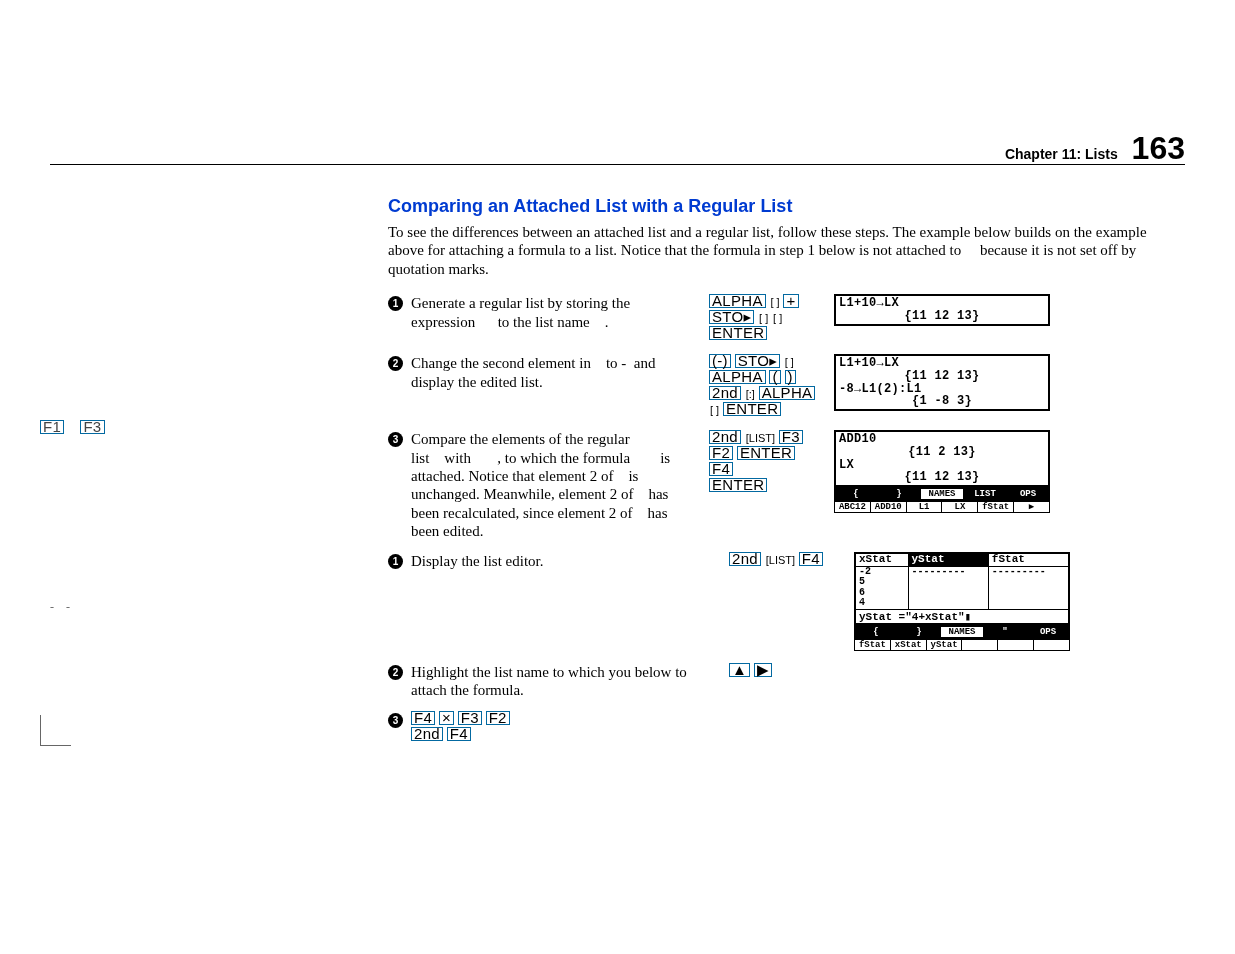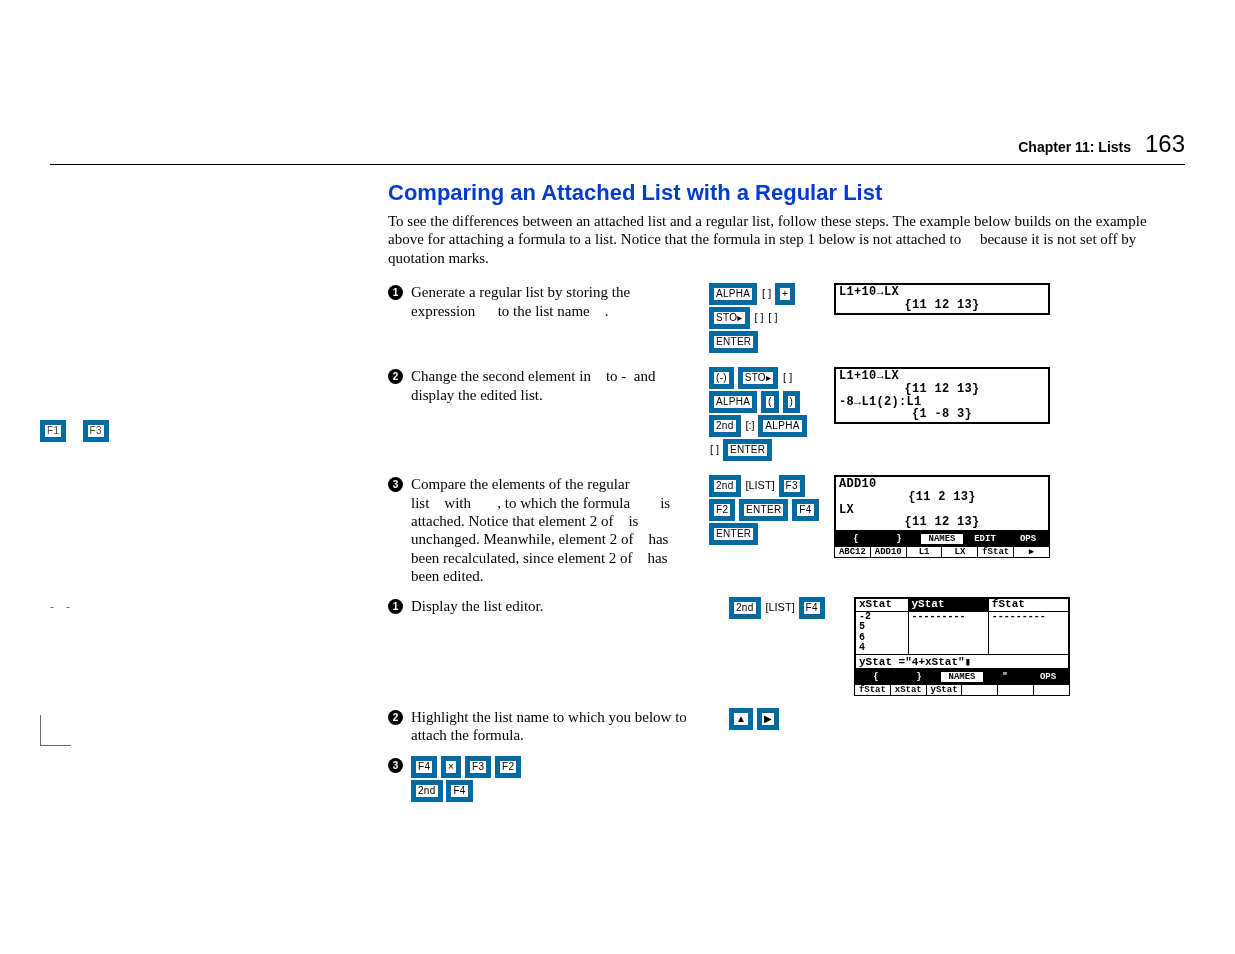--- a/index.html
+++ b/index.html
@@ -18,21 +18,21 @@
     top: 130px;
   }
   .running-head {
     position: absolute;
     right: 0;
     top: 0;
     font-family: Arial, Helvetica, sans-serif;
     font-size: 14px;
   }
   .running-head .chapter { font-weight: bold; }
-  .running-head .pagenum { font-weight: normal; font-size: 24px; margin-left: 10px; font-style: normal; margin-top: 38px; }
+  .running-head .pagenum { font-weight: bold; font-size: 32px; margin-left: 10px; font-style: normal; margin-top: 38px; }
   .rule {
     position: absolute;
     top: 34px;
     left: 0; right: 0;
     border-top: 1px solid #000;
   }
   .margin-keys {
     position: absolute;
     top: 290px;
     left: -10px;
@@ -50,22 +50,22 @@
   }
   .content {
     position: absolute;
     top: 50px;
     left: 338px;
     right: 0;
   }
   h2 {
     font-family: Arial, Helvetica, sans-serif;
     color: #003bd1;
-    font-size: 22px;
-    margin: 0 0 6px 0;
+    font-size: 18px;
+    margin: 16px 0 6px 0;
   }
   p.body {
     font-size: 15px;
     margin: 0 0 16px 0;
     line-height: 1.23;
   }
   .steps {
     display: block;
   }
   .step {
@@ -97,24 +97,24 @@
   .step-text.wide { flex: 0 0 308px; }
   .keyseq {
     flex: 0 0 112px;
     font-family: Arial, Helvetica, sans-serif;
     font-size: 10px;
     line-height: 1.5;
     text-align: left;
   }
   .key {
     display: inline-block;
-    border: 5px solid #0369a1;
+    border: 1px solid #0369a1;
     padding: 0 2px;
     margin: 0 1px 2px 0;
-    font-size: 10px;
+    font-size: 15px;
     line-height: 12px;
     height: 12px;
     letter-spacing: 0.3px;
   }
   .ksym {
     display: inline-block;
     font-size: 11px;
     margin: 0 1px;
     line-height: 12px;
   }
@@ -232,21 +232,21 @@
         <div class="step">
     <span class="num">3</span>
     <div class="step-text">Compare the elements of the regular list&nbsp;&nbsp;&nbsp;&nbsp;with&nbsp;&nbsp;&nbsp;&nbsp;&nbsp;&nbsp;&nbsp;, to which the formula&nbsp;&nbsp;&nbsp;&nbsp;&nbsp;&nbsp;&nbsp;&nbsp;is attached. Notice that element 2 of&nbsp;&nbsp;&nbsp;&nbsp;is unchanged. Meanwhile, element 2 of&nbsp;&nbsp;&nbsp;&nbsp;has been recalculated, since element 2 of&nbsp;&nbsp;&nbsp;&nbsp;has been edited.</div>
     <div class="keyseq"><span class="key">2nd</span> <span class="ksym">[LIST]</span> <span class="key">F3</span><br><span class="key">F2</span> <span class="key">ENTER</span> <span class="key">F4</span><br><span class="key">ENTER</span></div>
     <div class="screen">
             <div class="calc"><span class="lt">ADD10</span><span class="rt">{11 2 13}</span><span class="lt">LX</span><span class="rt">{11 12 13}</span></div>
             <div class="softkeys">
               <div class="inv">{</div>
               <div class="inv">}</div>
               <div class="">NAMES</div>
-              <div class="inv">EDIT</div>
+              <div class="inv">LIST</div>
               <div class="inv">OPS</div>
             </div>
             <div class="softkeys">
               <div>ABC12</div>
               <div>ADD10</div>
               <div>L1</div>
               <div>LX</div>
               <div>fStat</div>
               <div>▶</div>
             </div>

